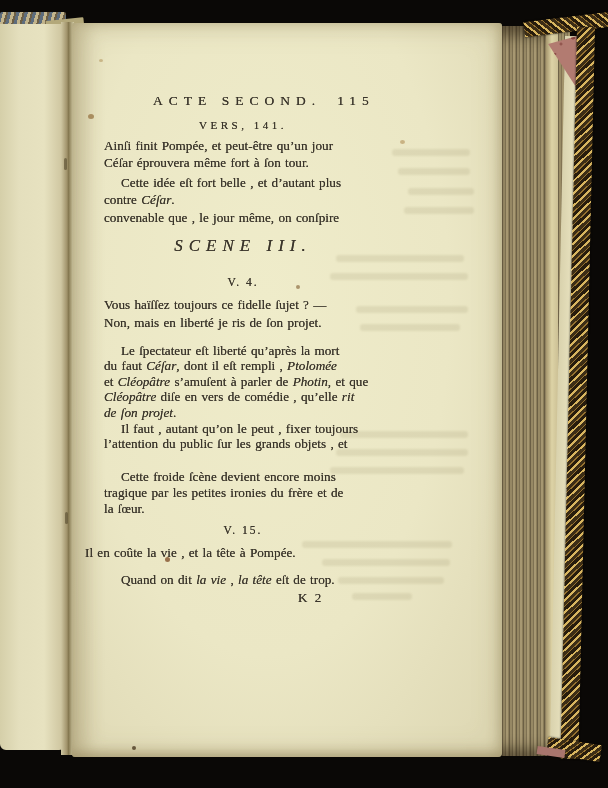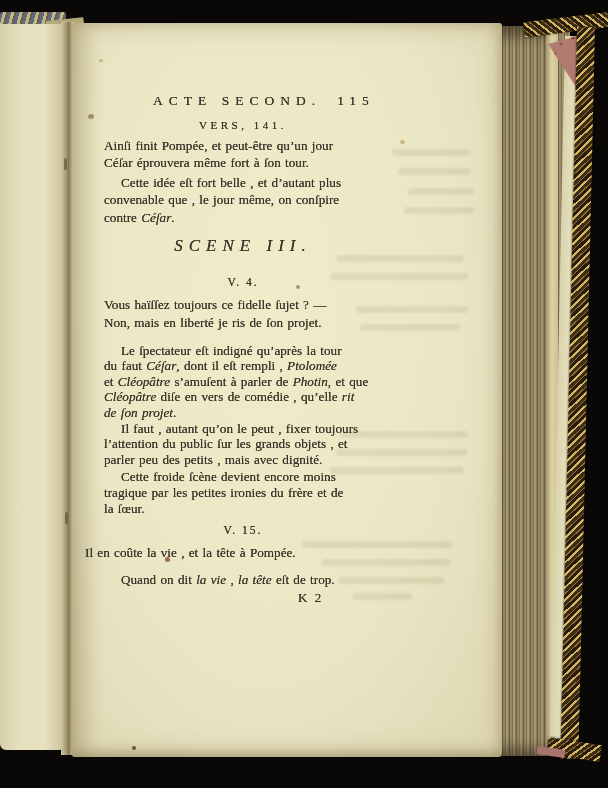--- a/index.html
+++ b/index.html
@@ -128,44 +128,43 @@
       </div>
       <div class="block vershead" style="top: 119px;">
         <div class="line"><span>VERS, 141.</span></div>
       </div>
       <div class="block verse lh17" style="top: 137px;">
         <div class="line"><span>Ainſi finit Pompée, et peut-être qu’un jour</span></div>
         <div class="line"><span>Céſar éprouvera même fort à ſon tour.</span></div>
       </div>
       <div class="block para lh17" style="top: 174px;">
         <div class="line" style="text-indent: 17px;"><span>Cette idée eſt fort belle , et d’autant plus</span></div>
+        <div class="line"><span>contre </span><span class="it">Céſar</span><span>.</span></div>
         <div class="line"><span>convenable que , le jour même, on conſpire</span></div>
-        <div class="line"><span>contre </span><span class="it">Céſar</span><span>.</span></div>
       </div>
       <div class="block scenehead" style="top: 236px;">
         <div class="line"><span class="it">SCENE III.</span></div>
       </div>
       <div class="block vref" style="top: 276px;">
         <div class="line"><span>V. 4.</span></div>
       </div>
       <div class="block verse lh18" style="top: 296px;">
         <div class="line"><span>Vous haïſſez toujours ce fidelle ſujet ? —</span></div>
         <div class="line"><span>Non, mais en liberté je ris de ſon projet.</span></div>
       </div>
       <div class="block para lh15" style="top: 343px;">
-        <div class="line" style="text-indent: 17px;"><span>Le ſpectateur eſt indigné qu’après la tour</span></div>
+        <div class="line" style="text-indent: 17px;"><span>Le ſpectateur eſt liberté qu’après la mort</span></div>
         <div class="line"><span>du faut </span><span class="it">Céſar</span><span>, dont il eſt rempli , </span><span class="it">Ptolomée</span></div>
         <div class="line"><span>et </span><span class="it">Cléopâtre</span><span> s’amuſent à parler de </span><span class="it">Photin</span><span>, et que</span></div>
         <div class="line"><span class="it">Cléopâtre</span><span> diſe en vers de comédie , qu’elle </span><span class="it">rit</span></div>
         <div class="line"><span class="it">de ſon projet</span><span>.</span></div>
       </div>
       <div class="block para lh15" style="top: 421px;">
         <div class="line" style="text-indent: 17px;"><span>Il faut , autant qu’on le peut , fixer toujours</span></div>
         <div class="line"><span>l’attention du public ſur les grands objets , et</span></div>
-        <div class="line"><span>parler peu des petits , mais avec dignité.</span></div>
       </div>
       <div class="block para lh16" style="top: 469px;">
         <div class="line" style="text-indent: 17px;"><span>Cette froide ſcène devient encore moins</span></div>
         <div class="line"><span>tragique par les petites ironies du frère et de</span></div>
         <div class="line"><span>la ſœur.</span></div>
       </div>
       <div class="block vref" style="top: 524px;">
         <div class="line"><span>V. 15.</span></div>
       </div>
       <div class="block verse lh17 hangleft" style="top: 544px;">

